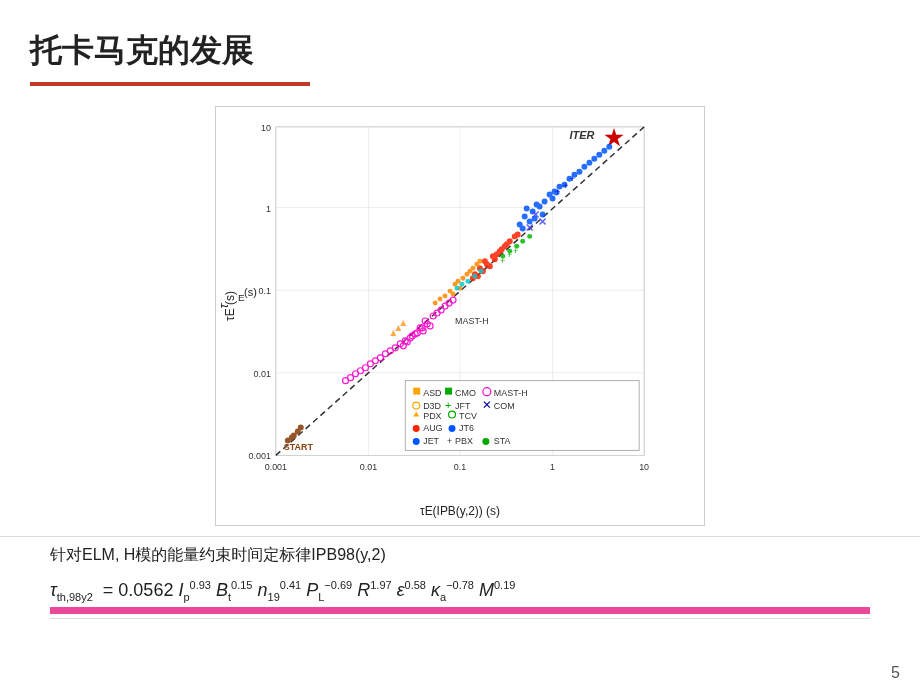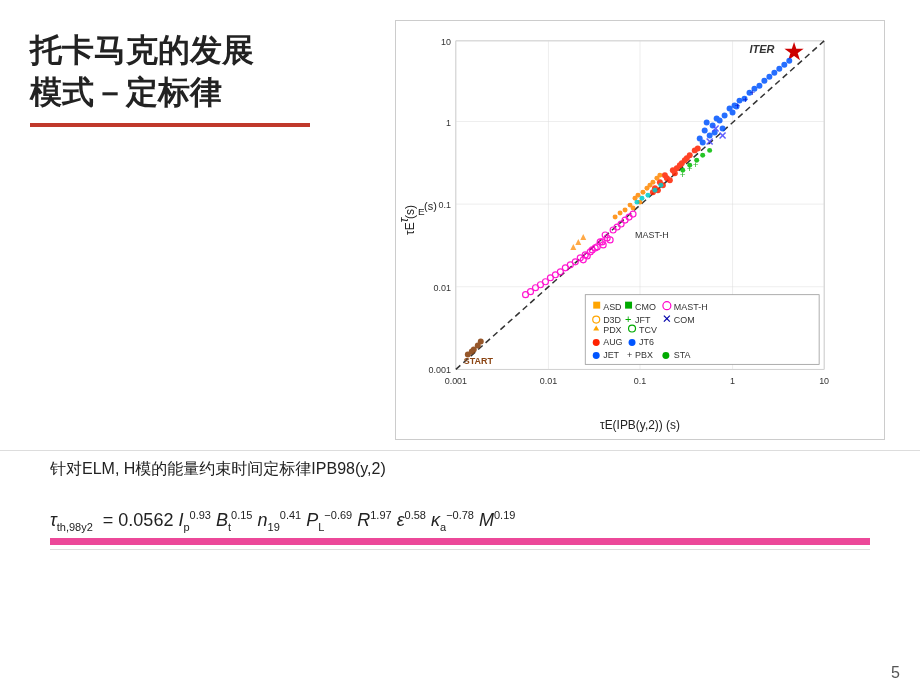--- a/index.html
+++ b/index.html
@@ -14,21 +14,21 @@
     .slide {
       width: 920px;
       height: 690px;
       background: white;
       position: relative;
       display: flex;
       flex-direction: column;
     }
     .top-section {
       display: flex;
-      flex-direction: row;
+      flex-direction: column;
       padding: 20px 30px 10px 30px;
       gap: 20px;
       flex: 0 0 auto;
     }
     .title-area {
       width: 340px;
       flex-shrink: 0;
       padding-top: 10px;
     }
     .title-text {
@@ -61,21 +61,21 @@
       width: 100%;
       height: 100%;
     }
     .bottom-section {
       padding: 8px 50px 5px 50px;
       border-top: 1px solid #ddd;
     }
     .elm-label {
       font-size: 16px;
       color: #222;
-      margin-bottom: 24px;
+      margin-bottom: 8px;
     }
     .formula-area {
       font-size: 18px;
       color: #222;
       padding: 5px 0;
       border-bottom: 7px solid #ec4899;
     }
     .slide-number {
       position: absolute;
       bottom: 8px;
@@ -91,21 +91,20 @@
     }
   </style>
 </head>
 <body>
 
 <div class="slide">
   <div class="top-section">
     <div class="title-area">
       <div class="title-text">
         <span>托卡马克的发展</span><br>
-        <span>模式－定标律</span>
       </div>
       <div class="title-underline"></div>
     </div>
     <div class="chart-area">
       <div class="chart-container">
         <svg class="chart-svg" viewBox="0 0 490 420">
 
           <rect width="490" height="420" fill="white"></rect>
 
           <rect x="60" y="20" width="370" height="330" fill="white" stroke="#999" stroke-width="0.5"></rect>

